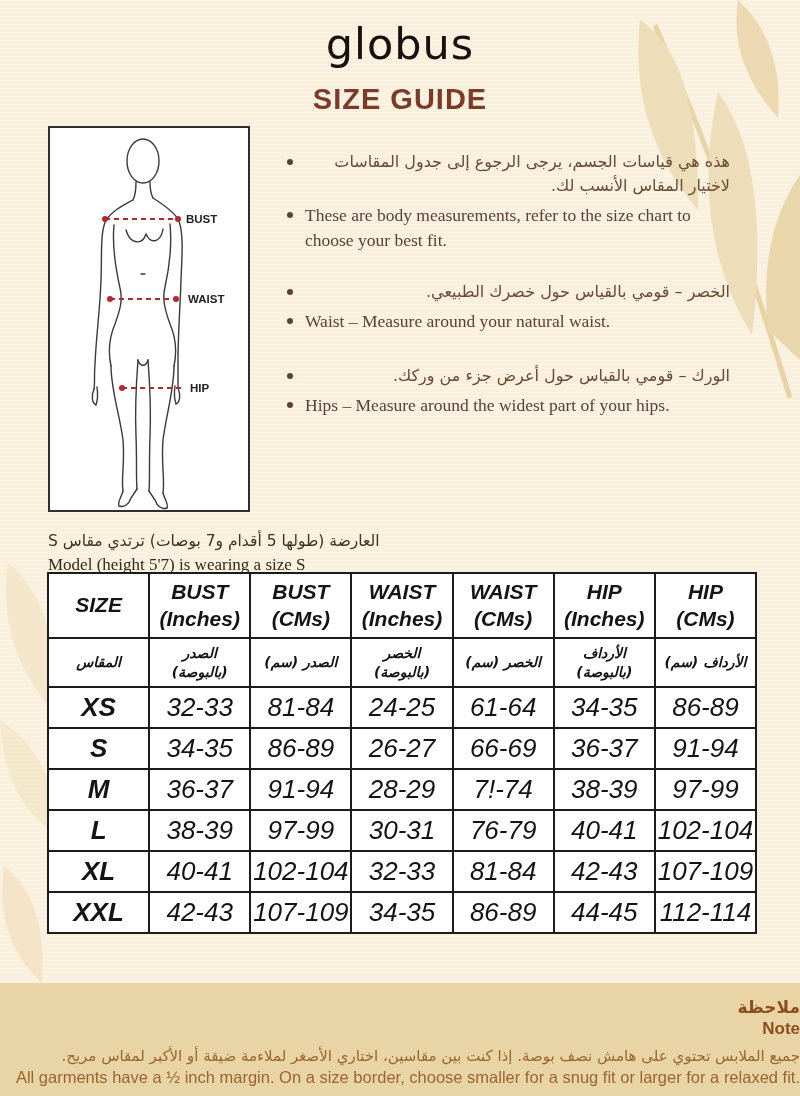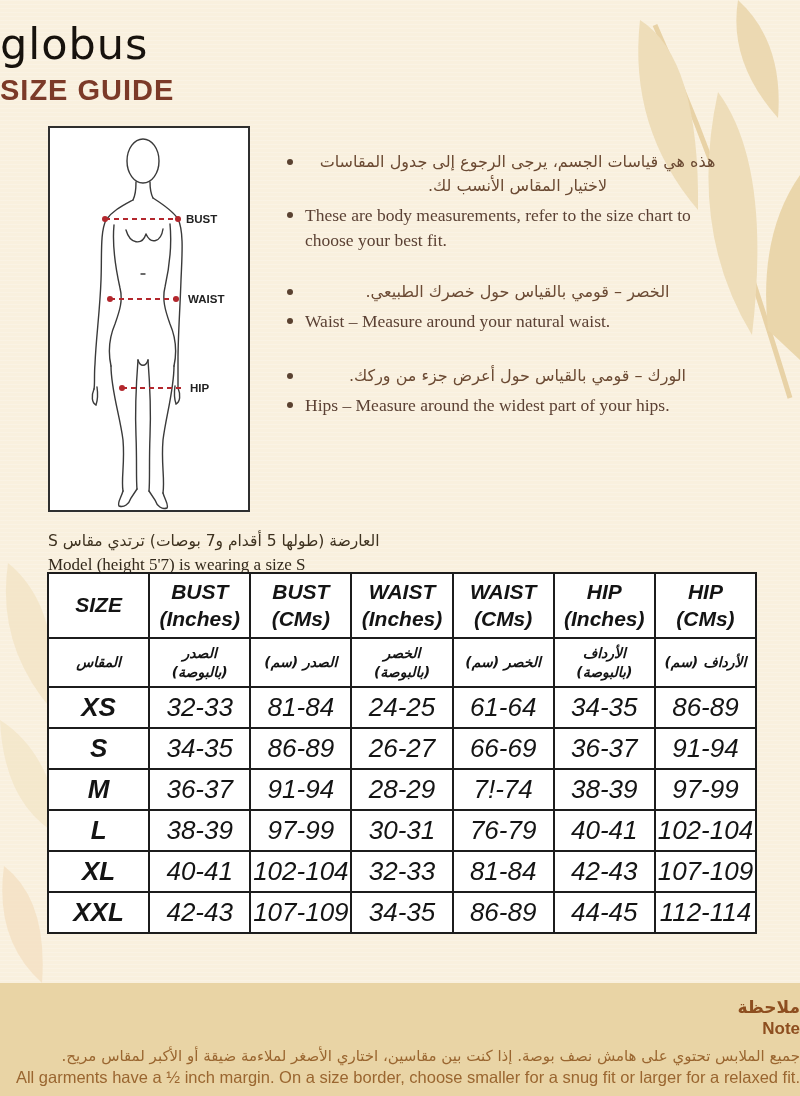--- a/index.html
+++ b/index.html
@@ -2,43 +2,43 @@
 <html><head>
 <meta charset="utf-8">
 <style>
   html,body{margin:0;padding:0;}
   .page{position:relative;width:800px;height:1096px;background:#f9f0de;overflow:hidden;
         font-family:"Liberation Sans","DejaVu Sans",sans-serif;
         background-image:repeating-linear-gradient(180deg,rgba(255,255,255,.18) 0 1px,rgba(0,0,0,0) 1px 4px);}
   .deco{position:absolute;z-index:0;pointer-events:none;}
 
   
-  .header{position:absolute;top:22px;left:0;width:800px;z-index:2;}
+  .header{position:absolute;top:22px;left:0;width:800px;text-align:center;z-index:2;}
   .brand{font-family:"DejaVu Sans",sans-serif;font-size:43px;font-weight:normal;color:#17120d;letter-spacing:1px;line-height:1.05;}
-  .title{margin-top:7px;font-size:29px;font-weight:bold;color:#7c3a28;letter-spacing:1px;}
+  .title{margin-top:16px;font-size:29px;font-weight:bold;color:#7c3a28;letter-spacing:1px;}
 
   
   .diagram{position:absolute;left:48px;top:126px;width:202px;height:386px;background:#ffffff;
            border:2px solid #2f2f2f;box-sizing:border-box;z-index:2;}
   .diagram svg{display:block;width:100%;height:100%;}
   .fig{fill:none;stroke:#3a3a3a;stroke-width:1.4;stroke-linecap:round;}
   .mline{stroke:#b3272d;stroke-width:2.2;stroke-dasharray:5 4;}
   .mdot{fill:#b3272d;}
   .mlabel{font-family:"Liberation Sans",sans-serif;font-size:11.5px;font-weight:bold;fill:#222222;}
 
   
   .bullets{position:absolute;left:287px;top:150px;width:443px;z-index:2;}
   .group{margin:0 0 26px 0;}
   .group.g2{margin-bottom:40px;}
   .group.g3{margin-bottom:30px;}
   .bullet{display:flex;align-items:flex-start;margin-bottom:5px;}
   .dot{flex:0 0 auto;width:6px;height:6px;border-radius:50%;background:#5a4130;margin:9px 12px 0 0;}
   .txt{flex:1 1 auto;}
   .txt.ar{font-family:"DejaVu Sans",sans-serif;font-size:16px;line-height:1.5;color:#6b4a33;
-          direction:rtl;text-align:center;}
+          direction:rtl;text-align:right;}
   .txt.en{font-family:"Liberation Serif","DejaVu Serif",serif;font-size:17.5px;line-height:1.45;color:#5b4134;}
 
   
   .model-note{position:absolute;left:48px;top:531px;z-index:2;}
   .model-note .ar{font-family:"DejaVu Sans",sans-serif;font-size:15.5px;color:#3e3220;
                   direction:rtl;text-align:left;line-height:1.4;}
   .model-note .en{font-family:"Liberation Serif","DejaVu Serif",serif;font-size:17px;color:#33291c;line-height:1.4;}
 
   
   .size-table{position:absolute;left:47px;top:572px;width:710px;border-collapse:collapse;

